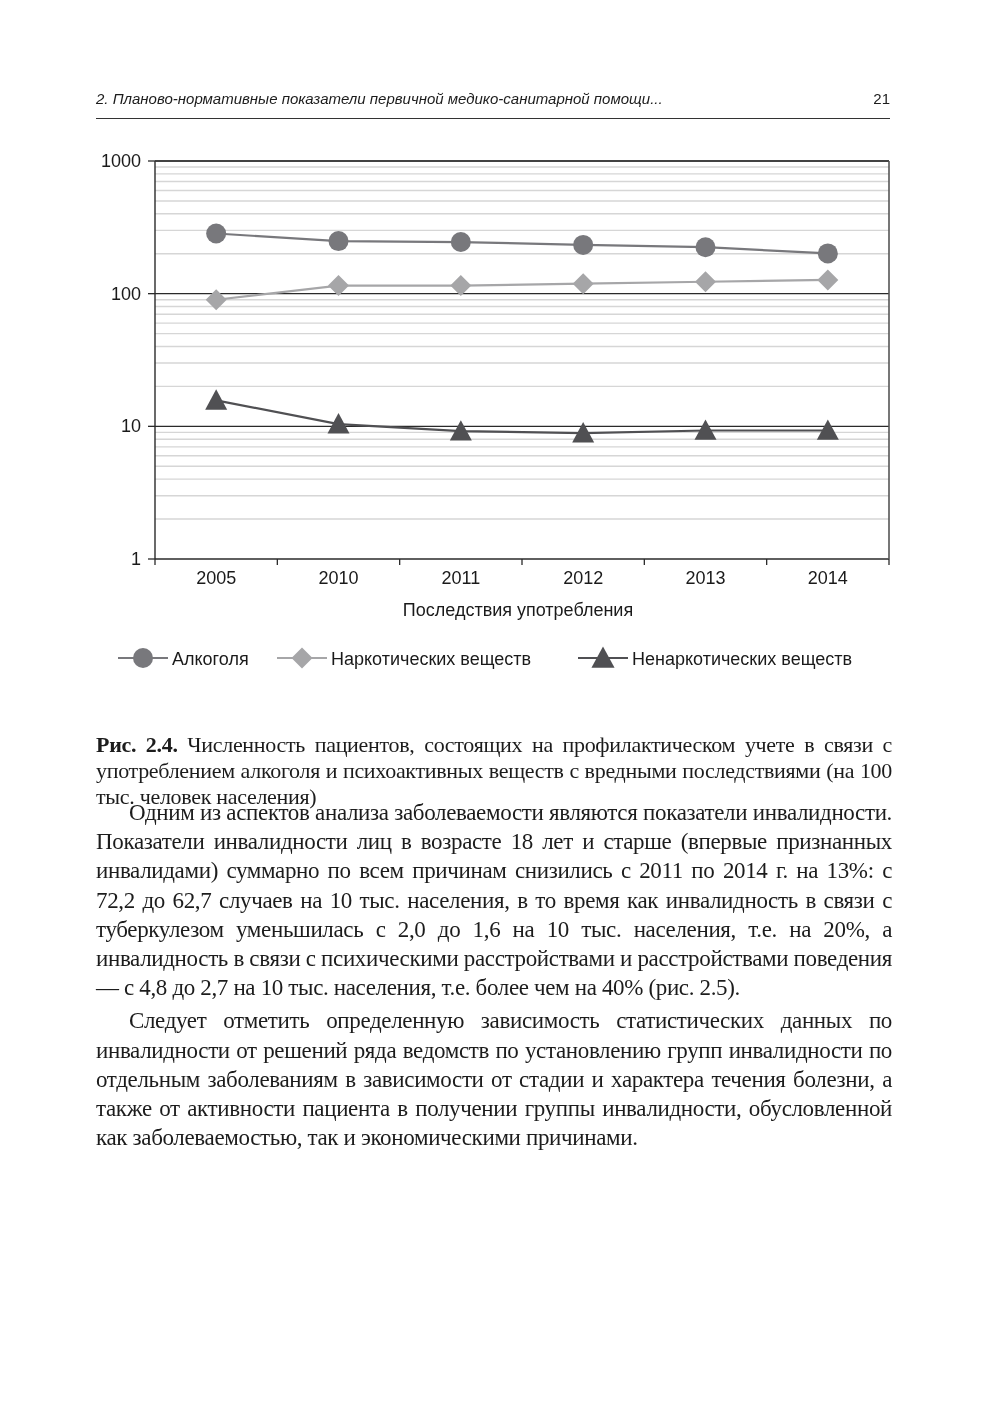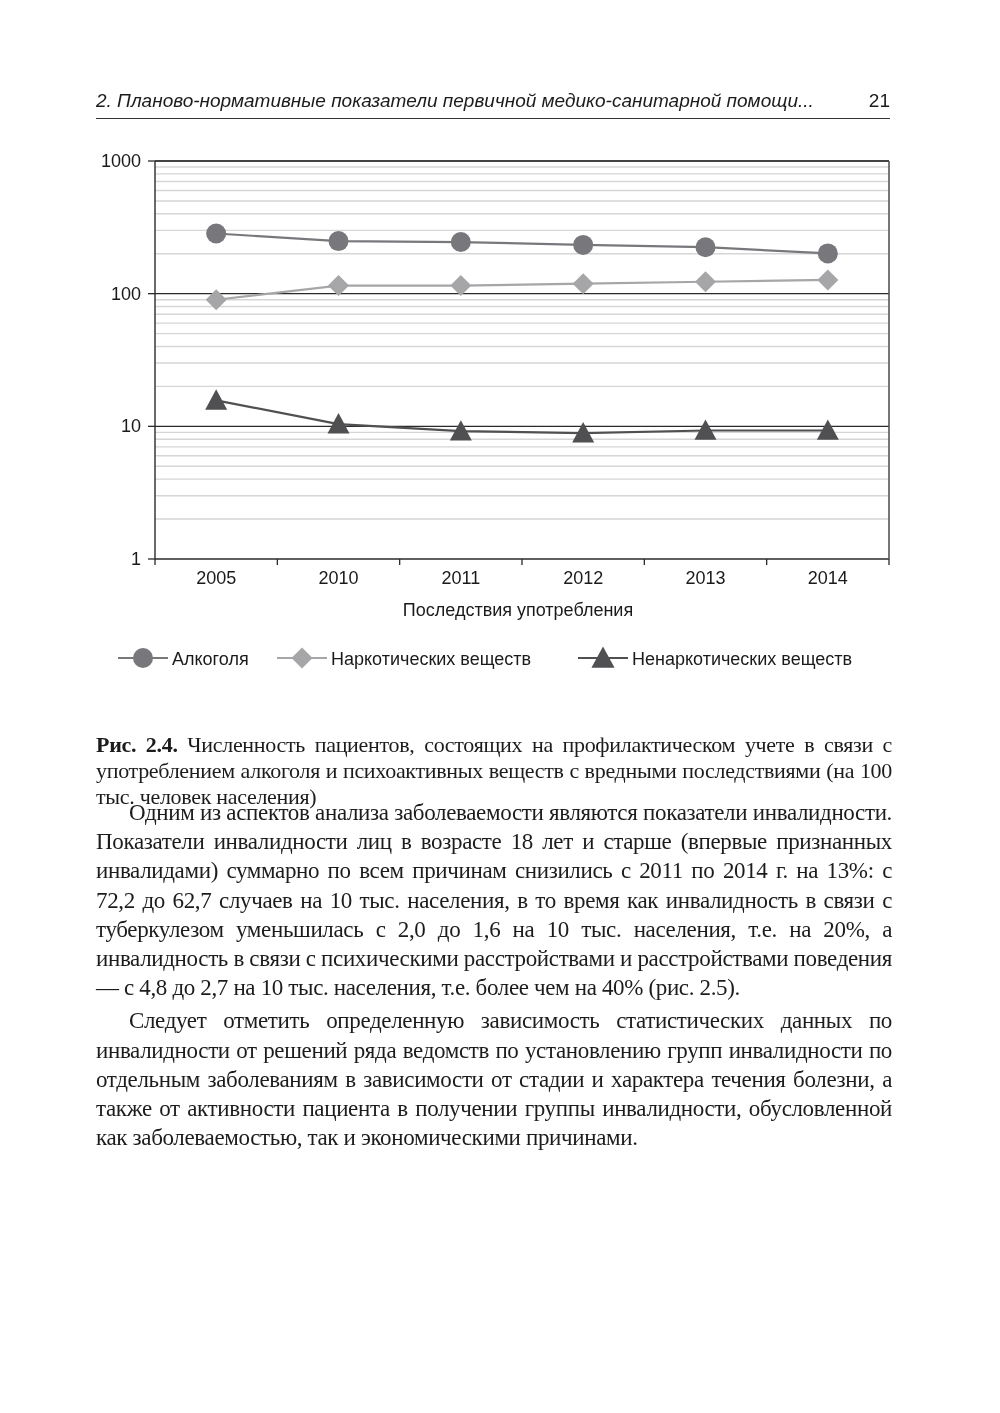--- a/index.html
+++ b/index.html
@@ -1,20 +1,20 @@
 <!DOCTYPE html>
 <html><head>
 <meta charset="utf-8">
 <style>
   html, body { margin: 0; padding: 0; background: #ffffff; }
   body { width: 1000px; height: 1413px; position: relative; overflow: hidden; color: #1c1c1c; }
   .running-head {
     position: absolute; left: 96px; top: 90px; width: 794px; height: 28px;
     border-bottom: 1.5px solid #333;
-    font-family: "Liberation Sans", sans-serif; font-size: 19px; font-style: italic;
+    font-family: "Liberation Sans", sans-serif; font-size: 15px; font-style: italic;
     display: flex; justify-content: space-between; align-items: flex-start; gap: 36px;
   }
   .running-head .pn { font-style: normal; }
   #chart { position: absolute; left: 0; top: 0; }
   .caption {
     position: absolute; left: 96px; top: 732px; width: 796px;
     font-family: "Liberation Serif", serif; font-size: 22px; line-height: 26px;
     text-align: justify; letter-spacing: -0.3px;
   }
   .caption b { font-weight: bold; }

